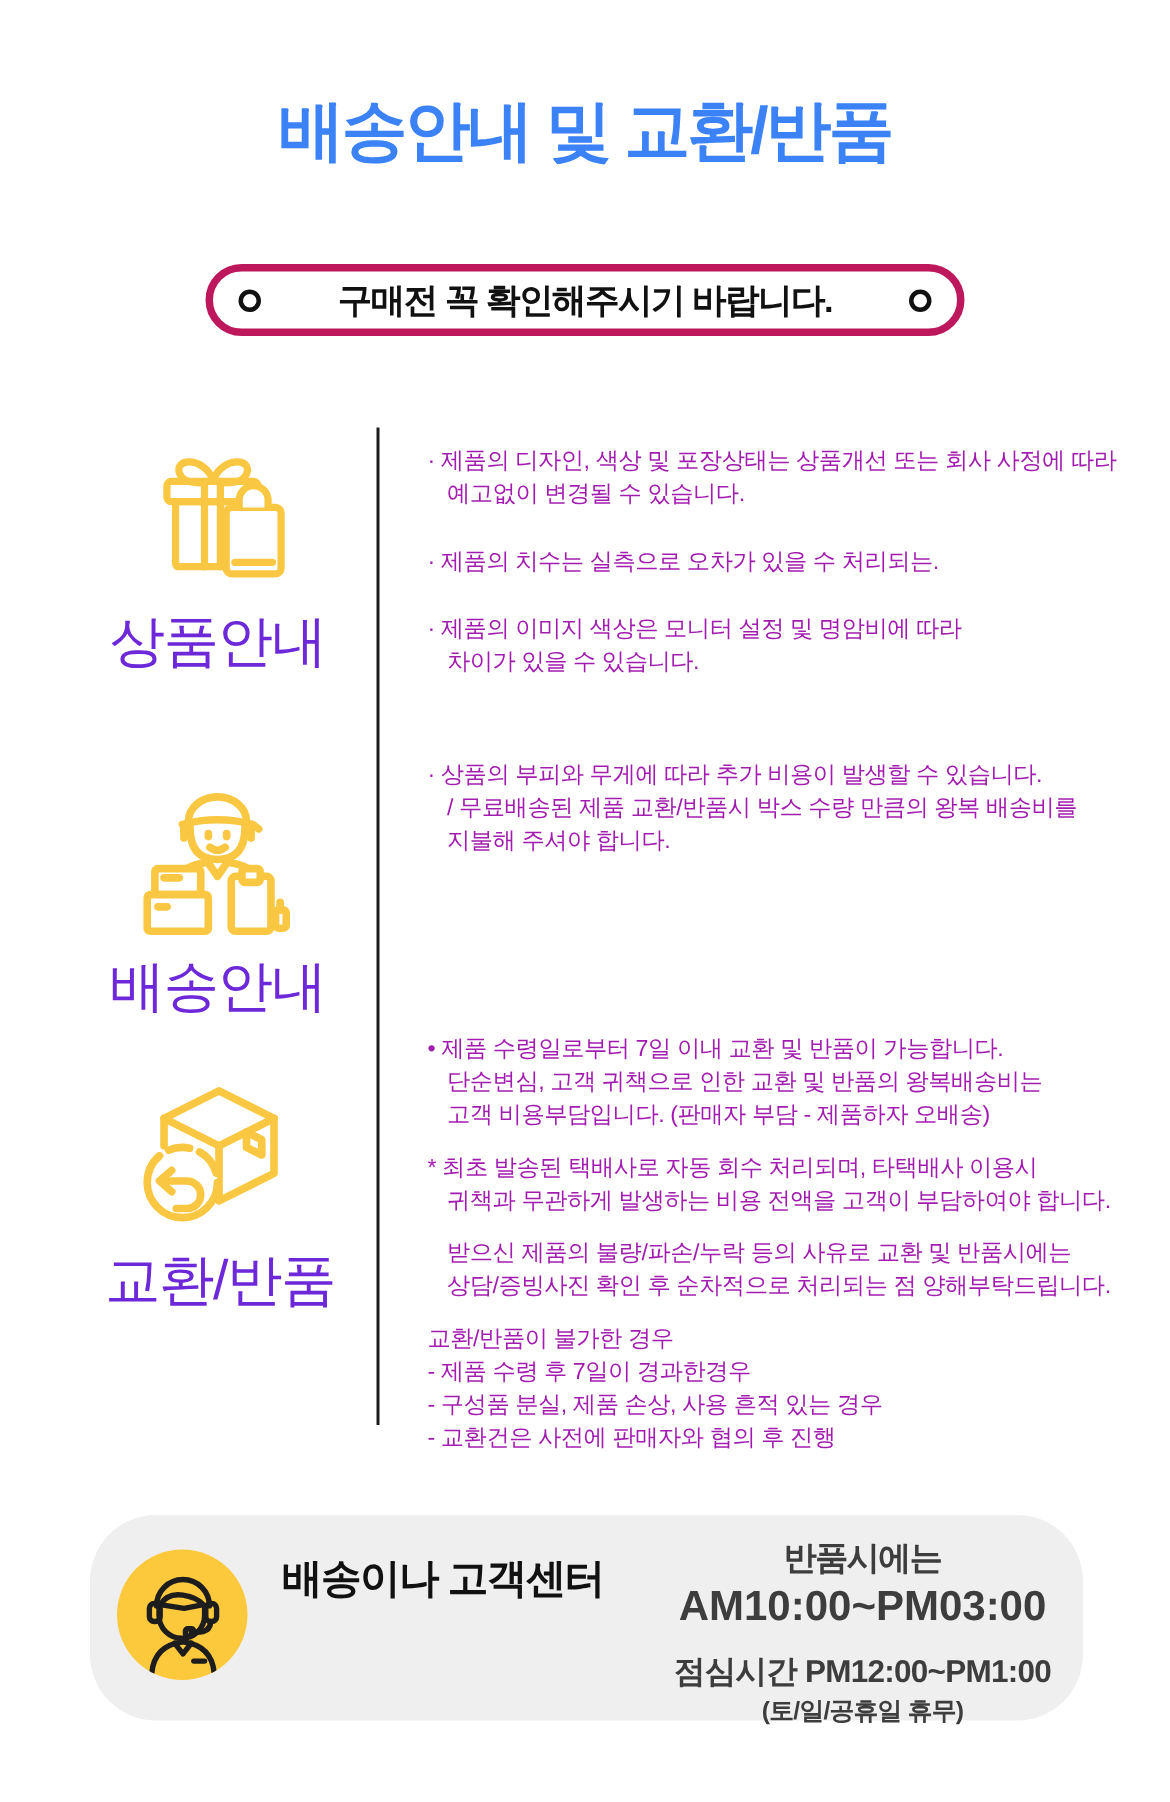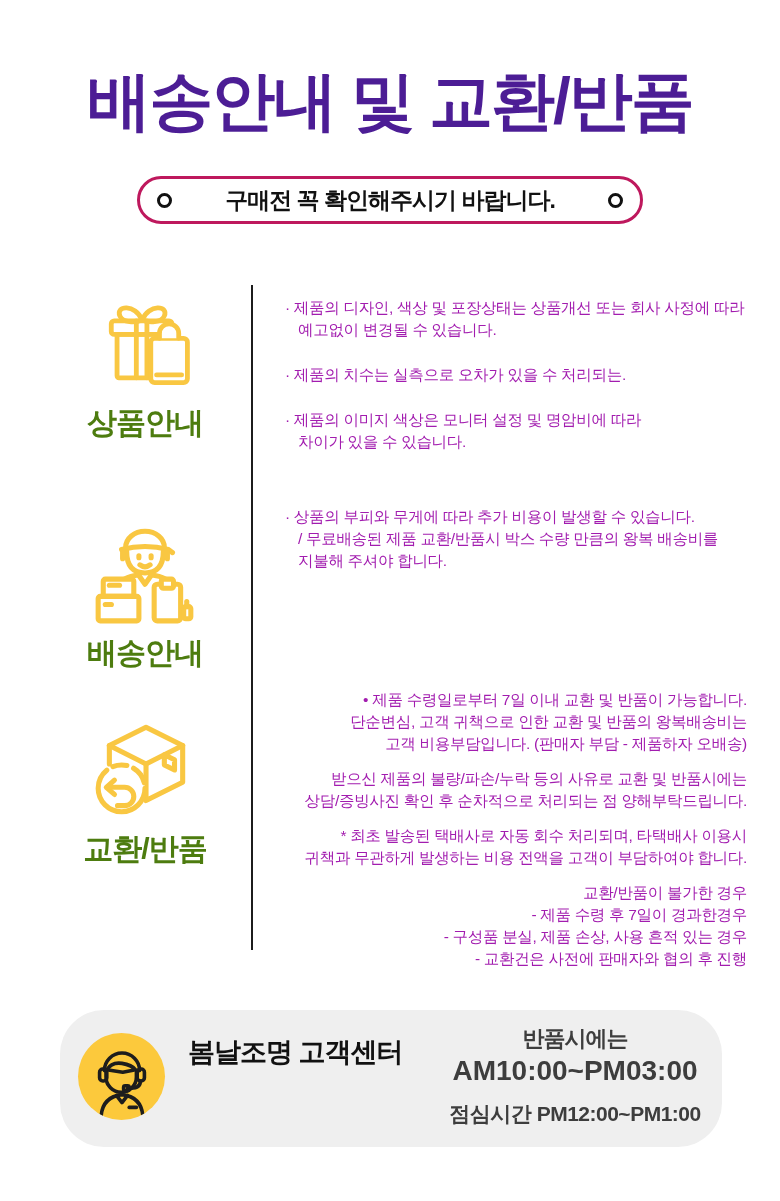--- a/index.html
+++ b/index.html
@@ -1,41 +1,41 @@
 <!DOCTYPE html>
 <html><head>
 <meta charset="utf-8">
 <style>
   * { margin:0; padding:0; box-sizing:border-box; }
   html,body { background:#ffffff; }
   body { font-family:"Liberation Sans","DejaVu Sans",sans-serif; color:#2b2b2b; }
   .page { position:relative; width:780px; height:1201px; background:#ffffff; overflow:hidden; margin:0 auto; }
 
   .title { position:absolute; top:58px; left:0; width:100%; text-align:center;
-           font-size:64px; font-weight:900; color:#4c1d95; letter-spacing:-2px; }
+           font-size:44px; font-weight:900; color:#3b82f6; letter-spacing:-2px; }
 
   .pill { position:absolute; top:176px; left:137px; width:506px; height:48px;
-          border:3px solid #be185d; border-radius:26px; background:#fff;
+          border:5px solid #be185d; border-radius:26px; background:#fff;
           display:flex; align-items:center; justify-content:space-between; padding:0 17px; }
   .pill-dot { width:15px; height:15px; border:3px solid #111; border-radius:50%; background:#fff; flex:0 0 auto; }
   .pill-text { flex:1; text-align:center; font-size:23px; font-weight:800; color:#111; letter-spacing:-1px; }
 
   .divider { position:absolute; left:251px; top:285px; width:2px; height:665px; background:#1c1c1c; }
 
   .icon-block { position:absolute; left:70px; width:150px; text-align:center; }
   .icon-block svg { display:block; margin:0 auto; }
-  .icon-label { margin-top:4px; font-size:30px; font-weight:700; color:#4d7c0f; letter-spacing:-1px; white-space:nowrap; }
+  .icon-label { margin-top:4px; font-size:37px; font-weight:400; color:#6d28d9; letter-spacing:-1px; white-space:nowrap; }
   .ib1 { top:293px; } .ib2 { top:517px; } .ib3 { top:713px; }
 
   .text-col { position:absolute; left:285px; width:462px; }
   .tc1 { top:297px; } .tc2 { top:506px; } .tc3 { top:689px; }
   .para { font-size:15.5px; line-height:22px; color:#a21caf; letter-spacing:-0.3px;
           white-space:pre-line; padding-left:13px; text-indent:-13px; }
   .tc1 .para, .tc2 .para { margin-bottom:23px; }
-  .tc3 .para { margin-bottom:13px;text-align:right; }
+  .tc3 .para { margin-bottom:13px; }
   .para.noind { text-indent:0; }
   .para.flush { padding-left:0; text-indent:0; }
 
   .footer { position:absolute; left:60px; top:1010px; width:662px; height:137px;
             background:#efefef; border-radius:44px; }
   .agent-circle { position:absolute; left:18px; top:23px; width:87px; height:87px;
                   border-radius:50%; background:#FCC93C; display:flex; align-items:center; justify-content:center; overflow:hidden; }
   .footer-left { position:absolute; left:128px; top:24px; }
   .center-name { font-size:27px; font-weight:800; color:#111; letter-spacing:-1px; }
   .center-phone { font-size:40px; font-weight:900; color:#111; letter-spacing:0px; margin-top:2px; }
@@ -126,24 +126,24 @@
   <div class="text-col tc2">
     <p class="para">· 상품의 부피와 무게에 따라 추가 비용이 발생할 수 있습니다.
 / 무료배송된 제품 교환/반품시 박스 수량 만큼의 왕복 배송비를
 지불해 주셔야 합니다.</p>
   </div>
 
   <div class="text-col tc3">
     <p class="para">• 제품 수령일로부터 7일 이내 교환 및 반품이 가능합니다.
 단순변심, 고객 귀책으로 인한 교환 및 반품의 왕복배송비는
 고객 비용부담입니다. (판매자 부담 - 제품하자 오배송)</p>
+    <p class="para">* 최초 발송된 택배사로 자동 회수 처리되며, 타택배사 이용시
+귀책과 무관하게 발생하는 비용 전액을 고객이 부담하여야 합니다.</p>
     <p class="para noind">받으신 제품의 불량/파손/누락 등의 사유로 교환 및 반품시에는
 상담/증빙사진 확인 후 순차적으로 처리되는 점 양해부탁드립니다.</p>
-    <p class="para">* 최초 발송된 택배사로 자동 회수 처리되며, 타택배사 이용시
-귀책과 무관하게 발생하는 비용 전액을 고객이 부담하여야 합니다.</p>
     <p class="para flush">교환/반품이 불가한 경우
 - 제품 수령 후 7일이 경과한경우
 - 구성품 분실, 제품 손상, 사용 흔적 있는 경우
 - 교환건은 사전에 판매자와 협의 후 진행</p>
   </div>
 
   <div class="footer">
     <div class="agent-circle">
       <svg width="80" height="80" viewBox="0 0 100 100">
         <path class="k-stroke" d="M30 44 v6 a19 19 0 0 0 38 0 v-6"></path>
@@ -152,22 +152,23 @@
         <rect class="k-stroke y-fillwhite" x="22" y="40" width="9" height="15" rx="4"></rect>
         <rect class="k-stroke y-fillwhite" x="69" y="40" width="9" height="15" rx="4"></rect>
         <path class="k-stroke" d="M73 55 q0 9 -12 9 h-4"></path>
         <rect class="k-stroke" x="52" y="61" width="7" height="6" rx="2"></rect>
         <path class="k-stroke" d="M24 98 q2 -23 26 -26 q24 3 26 26"></path>
         <path class="k-stroke" d="M43 73 l7 9 l7 -9"></path>
         <line class="k-stroke" x1="59" y1="88" x2="68" y2="88"></line>
       </svg>
     </div>
     <div class="footer-left">
-      <div class="center-name">봄날조명 고객센터</div>
+      <div class="center-name">배송이나 고객센터</div>
     </div>
     <div class="footer-right">
       <div class="hours-title">반품시에는</div>
       <div class="hours">AM10:00~PM03:00</div>
       <div class="lunch">점심시간 PM12:00~PM1:00</div>
+      <div class="closed">(토/일/공휴일 휴무)</div>
     </div>
   </div>
 
 </div>
 
 </body></html>

